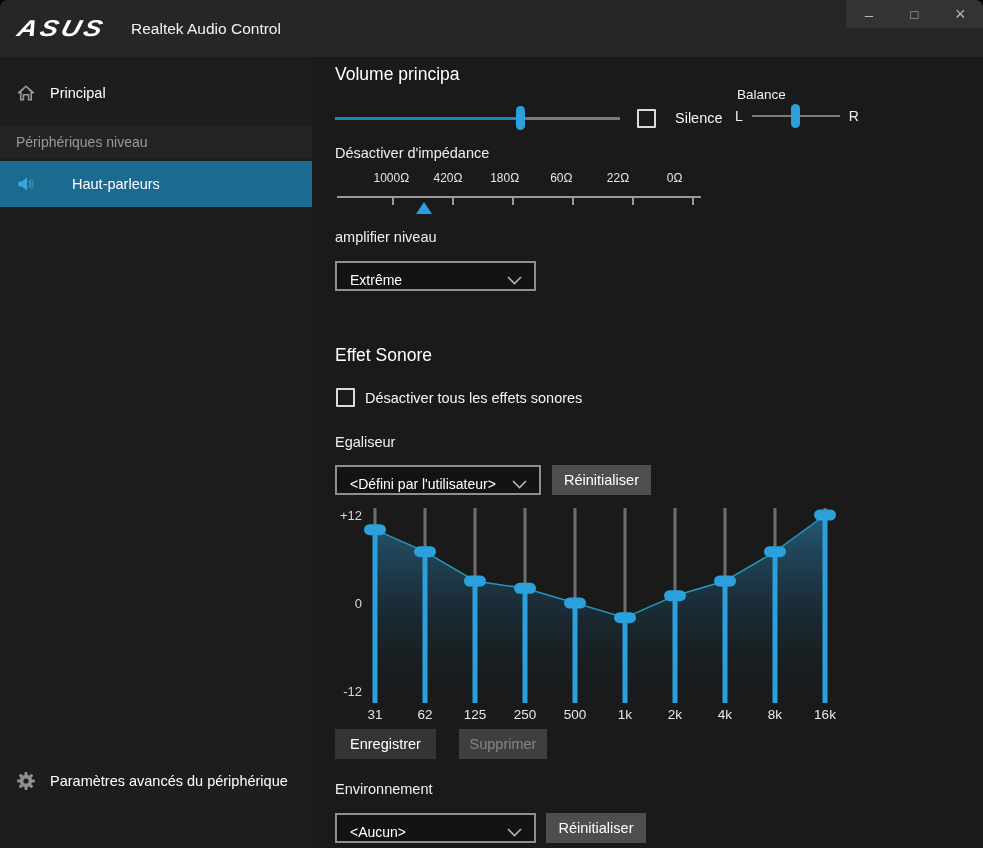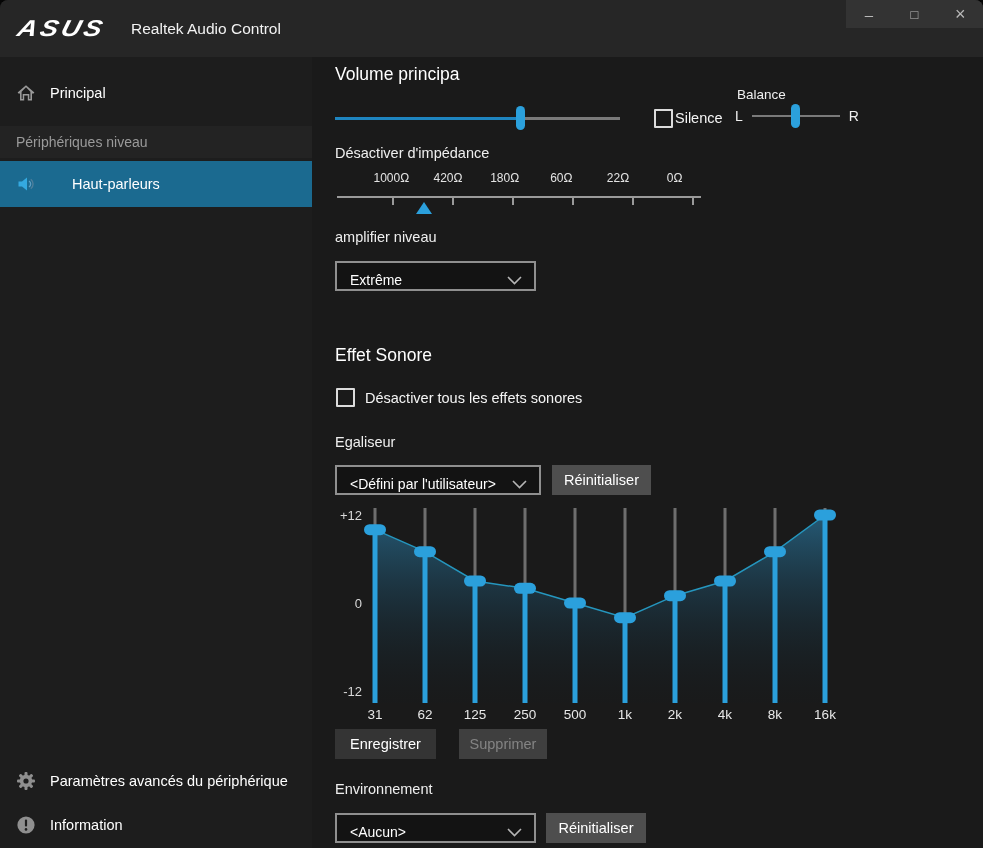--- a/index.html
+++ b/index.html
@@ -71,21 +71,21 @@
   
   .vol-row { position: absolute; left: 0; top: 46px; width: 648px; height: 30px; display: flex; align-items: center; }
   .h-slider { position: relative; height: 24px; cursor: pointer; }
   .h-slider .tr { position: absolute; top: 50%; margin-top: -1.5px; height: 3px; width: 100%; background: var(--track, #7a7a7a); }
   .h-slider .fill { position: absolute; top: 50%; margin-top: -1.5px; height: 3px; width: var(--pct, 50%); background: var(--fill, #1e85c0); }
   .h-slider .thumb {
     position: absolute; top: 0; left: var(--pct, 50%); margin-left: -4.5px;
     width: 9px; height: 24px; border-radius: 5px; background: var(--accent, #2ba0dc);
   }
   .vol-slider { width: 285px; }
-  .silence-wrap { display: flex; align-items: center; gap: 2px; margin-left: 34px; }
+  .silence-wrap { display: flex; align-items: center; gap: 19px; margin-left: 17px; }
   .checkbox {
     width: 19px; height: 19px; border: 2px solid #dcdcdc; background: transparent;
     border-radius: 1px; flex: none; cursor: pointer;
   }
   .cb-label { font-size: 14.5px; color: #f5f5f5; }
   .balance-wrap { position: absolute; left: 400px; top: -16px; width: 130px; }
   .balance-title { font-size: 13.5px; color: #f0f0f0; margin-left: 2px; }
   .balance-row { display: flex; align-items: center; gap: 9px; margin-top: 2px; font-size: 14px; }
   .bal-slider { width: 88px; }
   .bal-slider .tr, .bal-slider .fill { height: 2px; margin-top: -1px; }
@@ -175,30 +175,20 @@
             <rect x="8.5" y="1" width="3" height="18" rx="1"></rect>
             <rect x="8.5" y="1" width="3" height="18" rx="1" transform="rotate(45 10 10)"></rect>
             <rect x="8.5" y="1" width="3" height="18" rx="1" transform="rotate(90 10 10)"></rect>
             <rect x="8.5" y="1" width="3" height="18" rx="1" transform="rotate(135 10 10)"></rect>
             <circle cx="10" cy="10" r="6.2"></circle>
           </g>
           <circle cx="10" cy="10" r="2.6" fill="#1d1d1d"></circle>
         </svg>
       </span>
       <span>Paramètres avancés du périphérique</span>
-    </div>
-    <div class="side-item row-info">
-      <span class="ic">
-        <svg width="20" height="20" viewBox="0 0 20 20">
-          <circle cx="10" cy="10" r="8.6" fill="#8f8f8f"></circle>
-          <rect x="8.9" y="4.6" width="2.2" height="7" rx="1" fill="#1d1d1d"></rect>
-          <circle cx="10" cy="14.4" r="1.3" fill="#1d1d1d"></circle>
-        </svg>
-      </span>
-      <span>Information</span>
     </div>
   </div>
 
   <div class="content">
 
     <div class="h-big" style="left:0;top:7px;">Volume principa</div>
 
     <div class="vol-row">
       <div class="h-slider vol-slider" style="--pct: 65%;">
         <div class="tr"></div>

